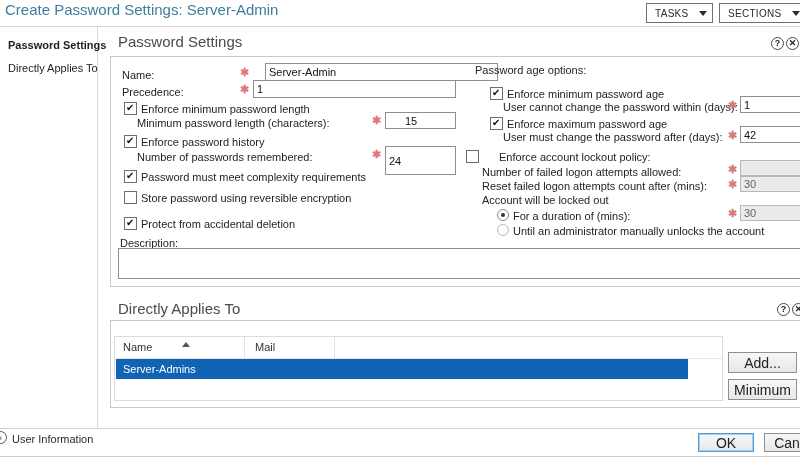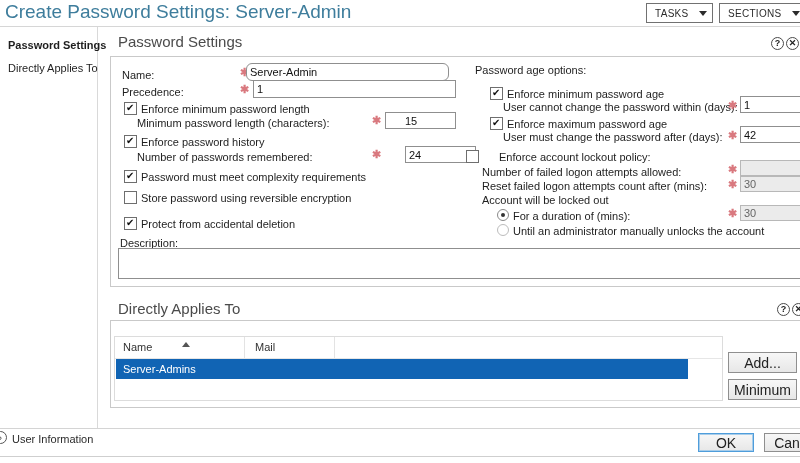--- a/index.html
+++ b/index.html
@@ -1,21 +1,21 @@
 <!DOCTYPE html>
 <html style="--c-title: #3e7d9c; --c-sel: #1164b4; --c-req: #d9797f; --c-okb: #4f9ddb;"><head>
 <meta charset="utf-8">
 <style>
   * { margin:0; padding:0; box-sizing:border-box; }
   html,body { background:#fff; }
   body { font-family:"Liberation Sans", sans-serif; }
   #screen { position:relative; width:800px; height:463px; background:#fff; overflow:hidden; }
 
   .titlebar { position:absolute; left:0; top:0; width:100%; height:27px; background:#fff; border-bottom:1px solid #d6d6d6; }
-  .page-title { position:absolute; left:5px; top:1px; font-size:19px; font-weight:400; color:var(--c-title,#3e7d9c); white-space:nowrap; }
+  .page-title { position:absolute; left:5px; top:1px; font-size:15px; font-weight:400; color:var(--c-title,#3e7d9c); white-space:nowrap; }
   .hbtn { position:absolute; top:3px; height:20px; border:1px solid #717171; background:#fff; font-size:10px; color:#2b2b2b; display:flex; align-items:center; justify-content:space-between; padding:0 8px; cursor:default; font-family:inherit; letter-spacing:.3px; }
   .tri-down { width:0; height:0; border-left:4px solid transparent; border-right:4px solid transparent; border-top:5px solid #2b2b2b; margin-left:10px; }
 
   .sidebar { position:absolute; left:0; top:27px; width:98px; height:401px; border-right:1px solid #d9d9d9; background:#fff; }
   .side-item { position:absolute; left:8px; font-size:11px; color:#1e1e1e; white-space:nowrap; cursor:default; }
   .side-item.active { font-weight:bold; }
 
   .sec-title { position:absolute; font-size:15px; color:#4b4b4b; white-space:nowrap; }
   .circle-icon { position:absolute; width:13px; height:13px; border:1px solid #4a4a4a; border-radius:50%; background:#fff; font-size:9px; line-height:11px; text-align:center; color:#222; font-weight:bold; }
   .sec-box { position:absolute; border:1px solid #c9c9c9; background:#fff; }
@@ -67,36 +67,36 @@
     <div class="side-item" style="top:35px;">Directly Applies To</div>
   </div>
 
   <div class="sec-title" style="left:118px; top:33px;">Password Settings</div>
   <div class="circle-icon" style="left:771px; top:37px;">?</div>
   <div class="circle-icon" style="left:786px; top:37px;">✕</div>
   <div class="sec-box" style="left:110px; top:56px; width:700px; height:231px;"></div>
 
   <div class="lbl" style="left:122px; top:69px;">Name:</div>
   <div class="req" style="left:240px; top:66px;">✱</div>
-  <input class="tin" style="left: 246px; top: 63px; width: 203px; height: 18px; border-radius: 6px;" value="Server-Admin">
+  <input class="tin" style="left: 265px; top: 63px; width: 233px; height: 18px;" value="Server-Admin">
   <div class="lbl" style="left:122px; top:86px;">Precedence:</div>
   <div class="req" style="left:240px; top:83px;">✱</div>
   <input class="tin" style="left: 253px; top: 80px; width: 203px; height: 18px;" value="1">
 
   <div class="cb on" style="left:124px; top:102px;"></div>
   <div class="lbl" style="left:141px; top:103px;">Enforce minimum password length</div>
   <div class="lbl" style="left:137px; top:117px;">Minimum password length (characters):</div>
   <div class="req" style="left:372px; top:114px;">✱</div>
   <input class="tin" style="left: 385px; top: 112px; width: 71px; height: 17px; padding-left: 19px;" value="15">
 
   <div class="cb on" style="left:124px; top:135px;"></div>
   <div class="lbl" style="left:141px; top:136px;">Enforce password history</div>
   <div class="lbl" style="left:137px; top:151px;">Number of passwords remembered:</div>
   <div class="req" style="left:372px; top:148px;">✱</div>
-  <input class="tin" style="left: 405px; top: 146px; width: 71px; height: 17px;" value="24">
+  <input class="tin" style="left: 385px; top: 146px; width: 71px; height: 29px;" value="24">
 
   <div class="cb on" style="left:124px; top:170px;"></div>
   <div class="lbl" style="left:141px; top:171px;">Password must meet complexity requirements</div>
 
   <div class="cb" style="left:124px; top:191px;"></div>
   <div class="lbl" style="left:141px; top:192px;">Store password using reversible encryption</div>
 
   <div class="cb on" style="left:124px; top:217px;"></div>
   <div class="lbl" style="left:141px; top:218px;">Protect from accidental deletion</div>
 

